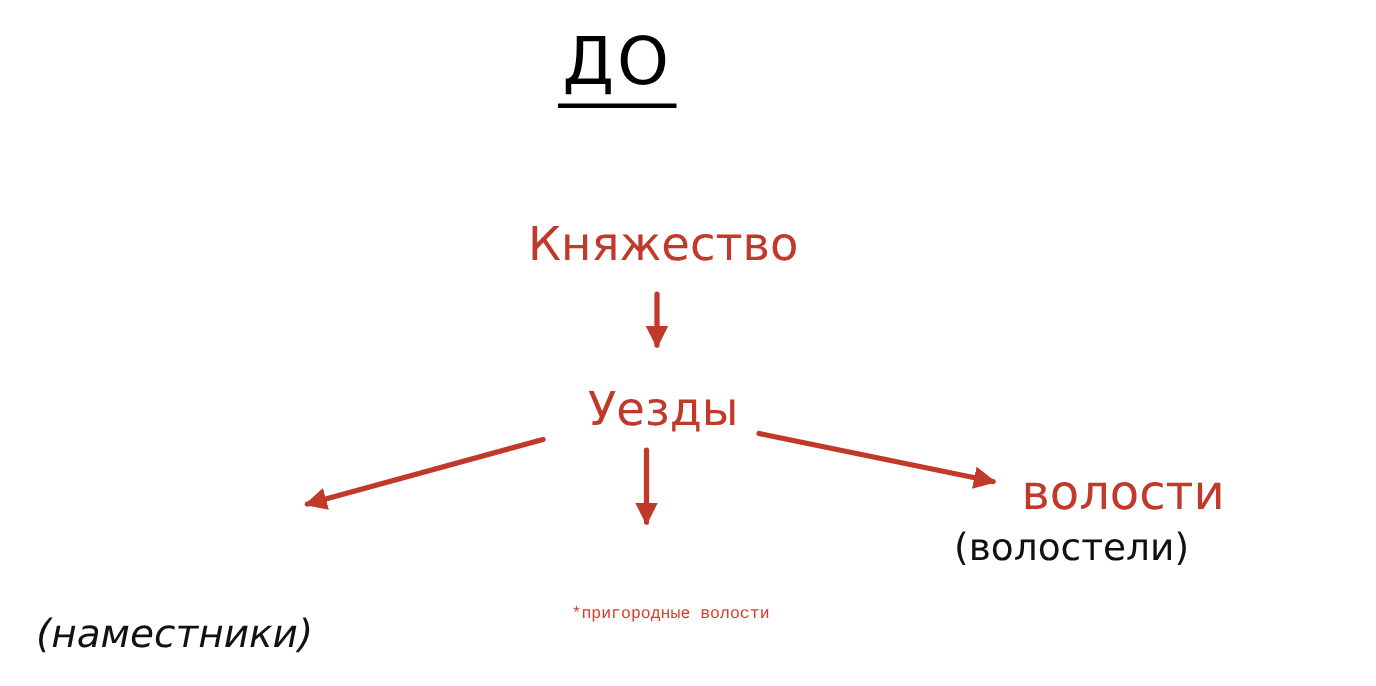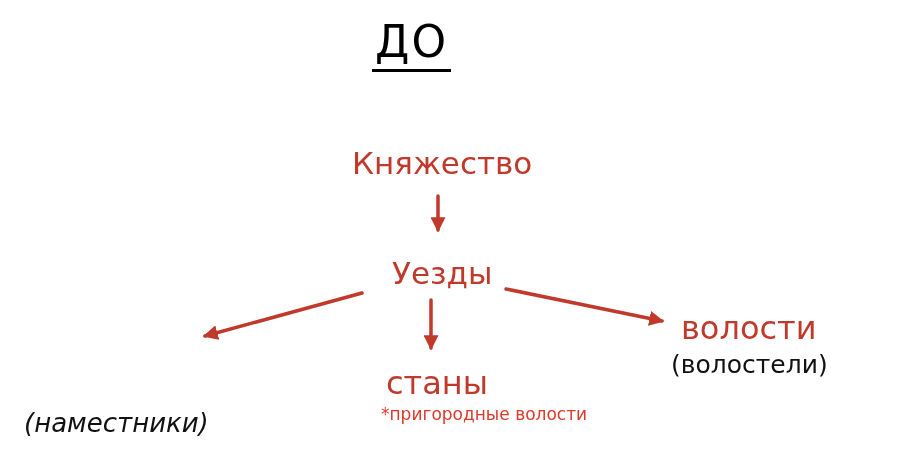--- a/index.html
+++ b/index.html
@@ -58,26 +58,27 @@
   .sublabel {
     position: absolute;
     color: var(--black);
     white-space: nowrap;
     font-size: 25px;
   }
   .note {
     position: absolute;
     color: var(--note-red);
     white-space: nowrap;
-    font-size: 17px;
+    font-size: 11px;
+    font-family: Liberation Mono, monospace;
   }
   .pos-knyazhestvo { left: 352px; top: 146px; }
   .pos-uezdy       { left: 392px; top: 256px; }
   .pos-volosti     { left: 681px; top: 311px; font-size: 32px; }
-  .pos-volosteli   { left: 671px; top: 350px; }
+  .pos-volosteli   { left: 636px; top: 350px; }
   .pos-goroda      { left: 14px;  top: 364px; }
   .pos-namestniki  { left: 24px;  top: 408px; font-size: 26px; font-style: italic; }
   .pos-stany       { left: 386px; top: 366px; font-size: 32px; }
   .pos-note        { left: 381px; top: 404px; }
 </style>
 </head>
 <body>
 
 <div class="canvas">
 
@@ -101,17 +102,16 @@
 
   <div class="node node-main pos-uezdy">Уезды</div>
 
   <div class="node pos-volosti">волости</div>
 
   <div class="sublabel pos-volosteli">(волостели)</div>
 
 
   <div class="sublabel pos-namestniki">(наместники)</div>
 
-  <div class="node pos-stany">станы</div>
 
   <div class="note pos-note">*пригородные волости</div>
 
 </div>
 
 </body></html>

